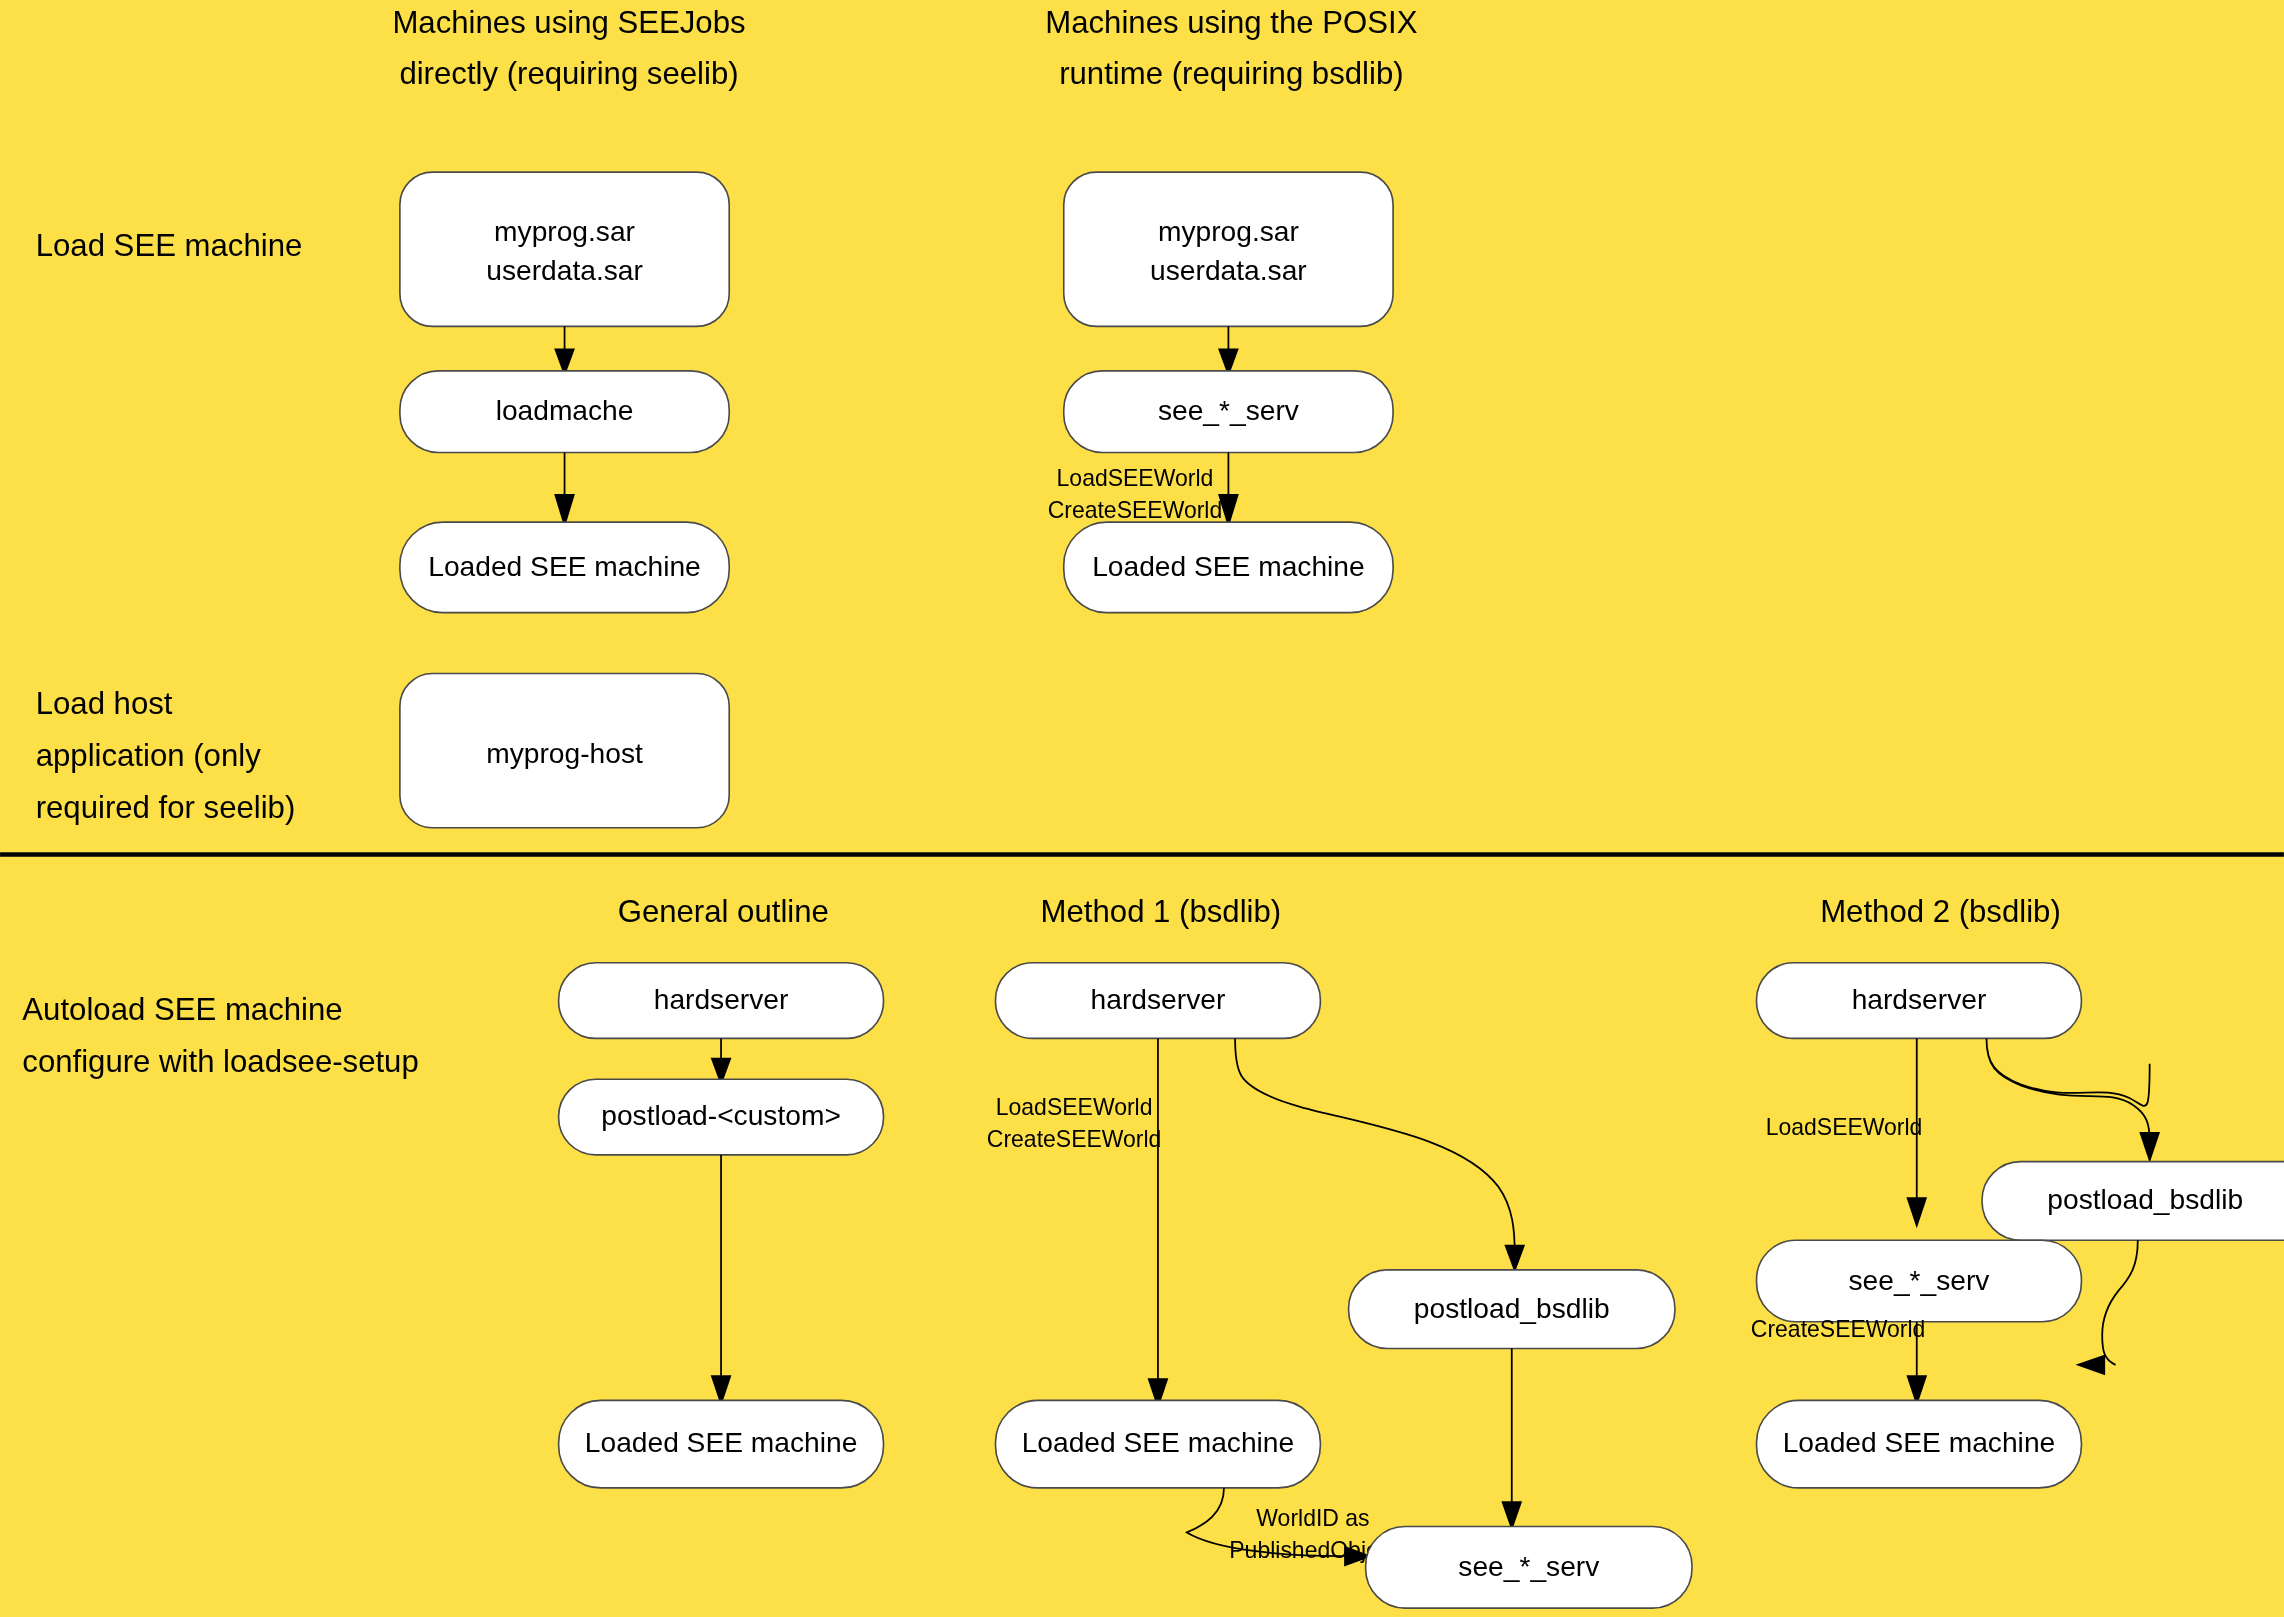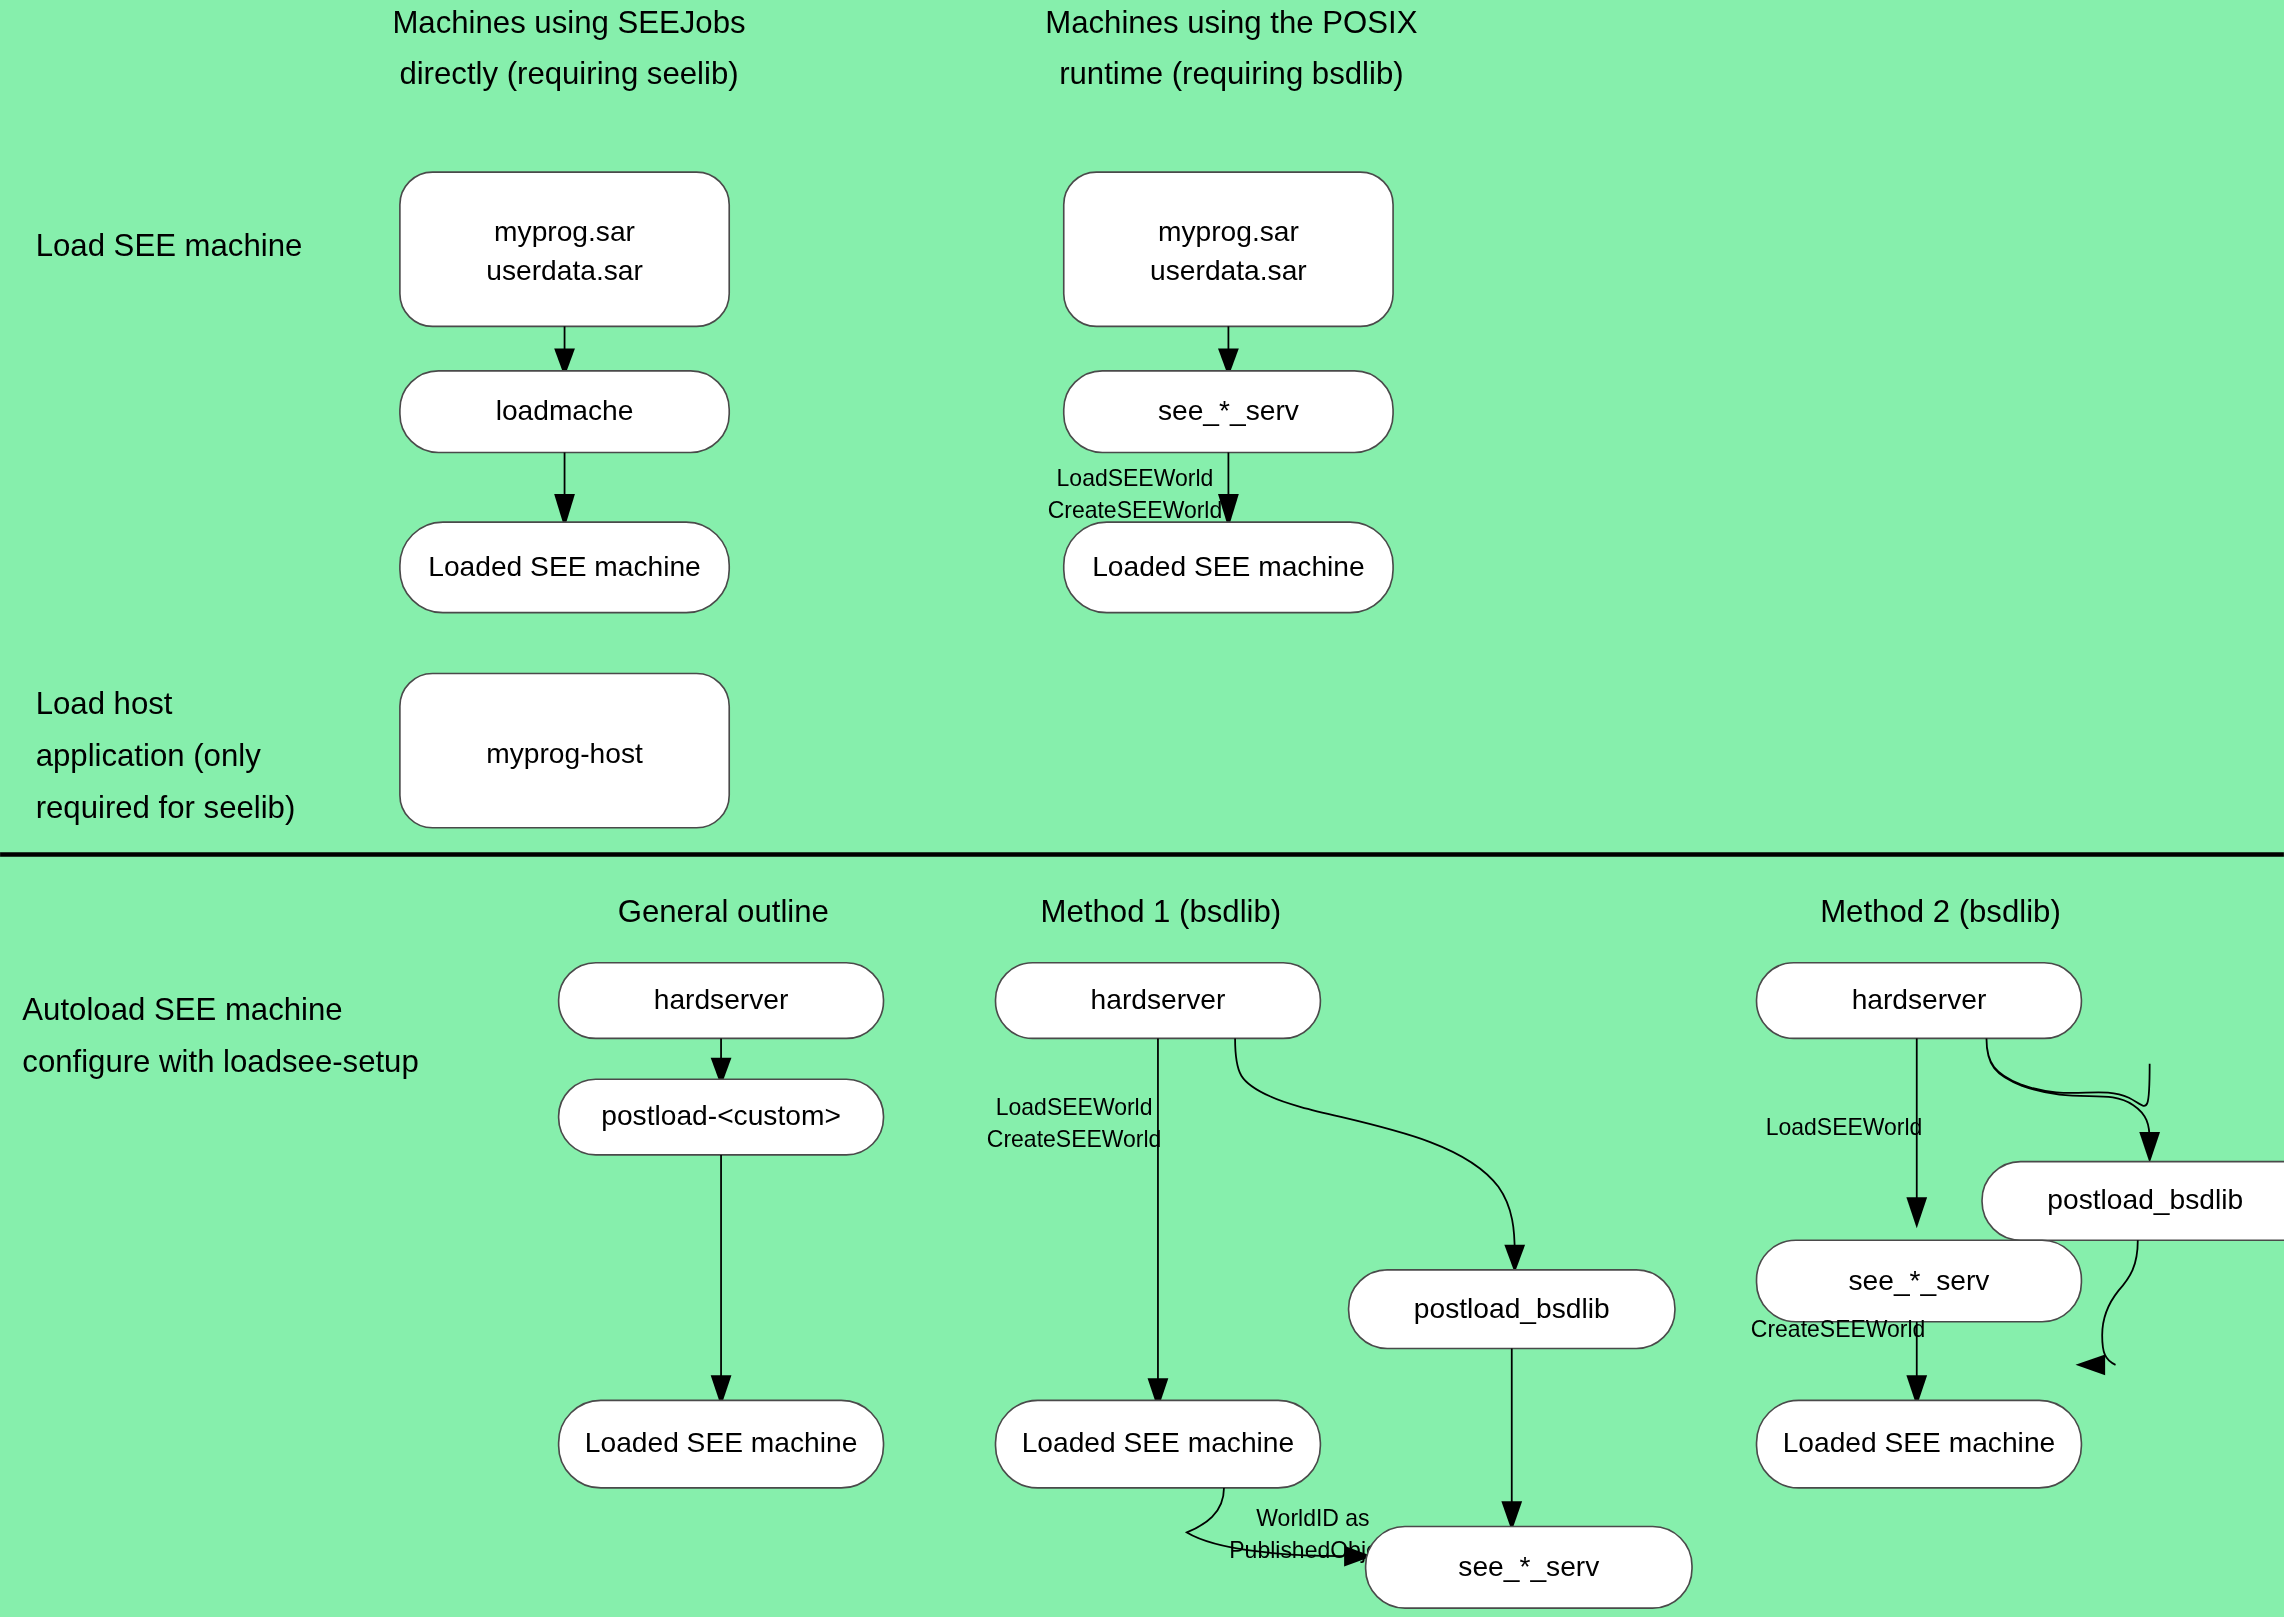--- a/index.html
+++ b/index.html
@@ -10,21 +10,21 @@
   body {
     width: 2284px;
     height: 1617px;
     overflow: hidden;
     font-family: "Liberation Sans", sans-serif;
   }
   #stage {
     position: relative;
     width: 2284px;
     height: 1617px;
-    background: #86efac;
+    background: #fde047;
   }
   #diagram {
     position: absolute;
     top: 0;
     left: 0;
     width: 2284px;
     height: 1617px;
     display: block;
   }
   .node-rect {

